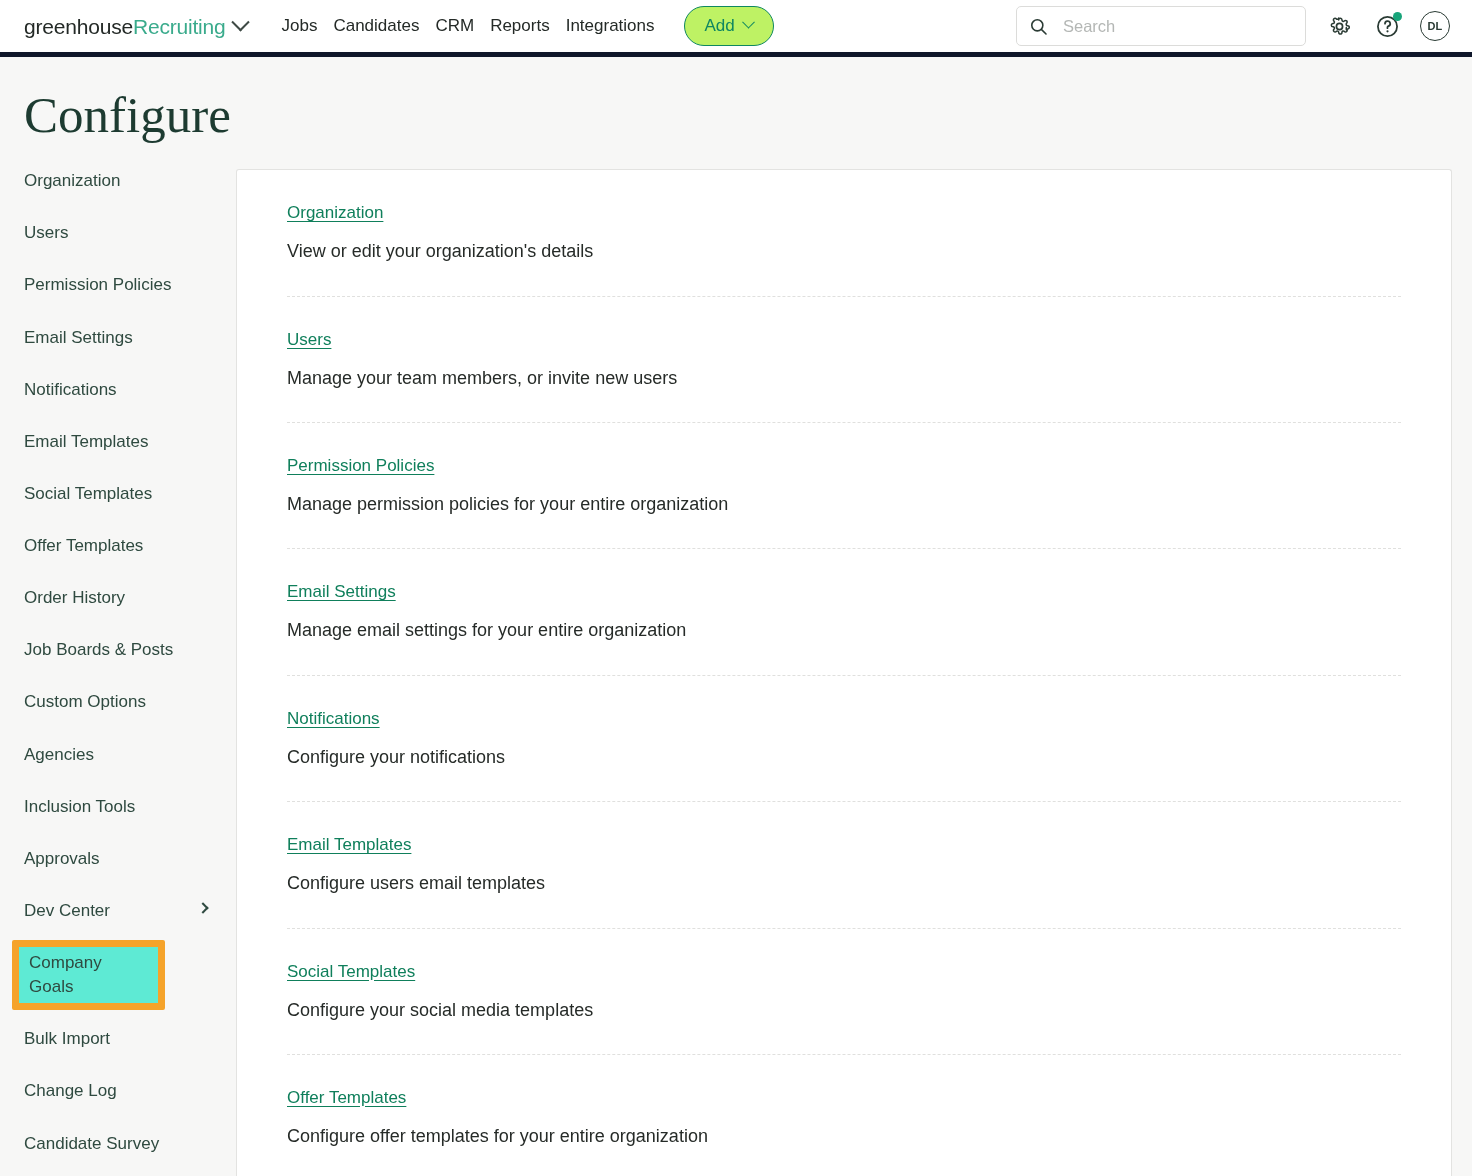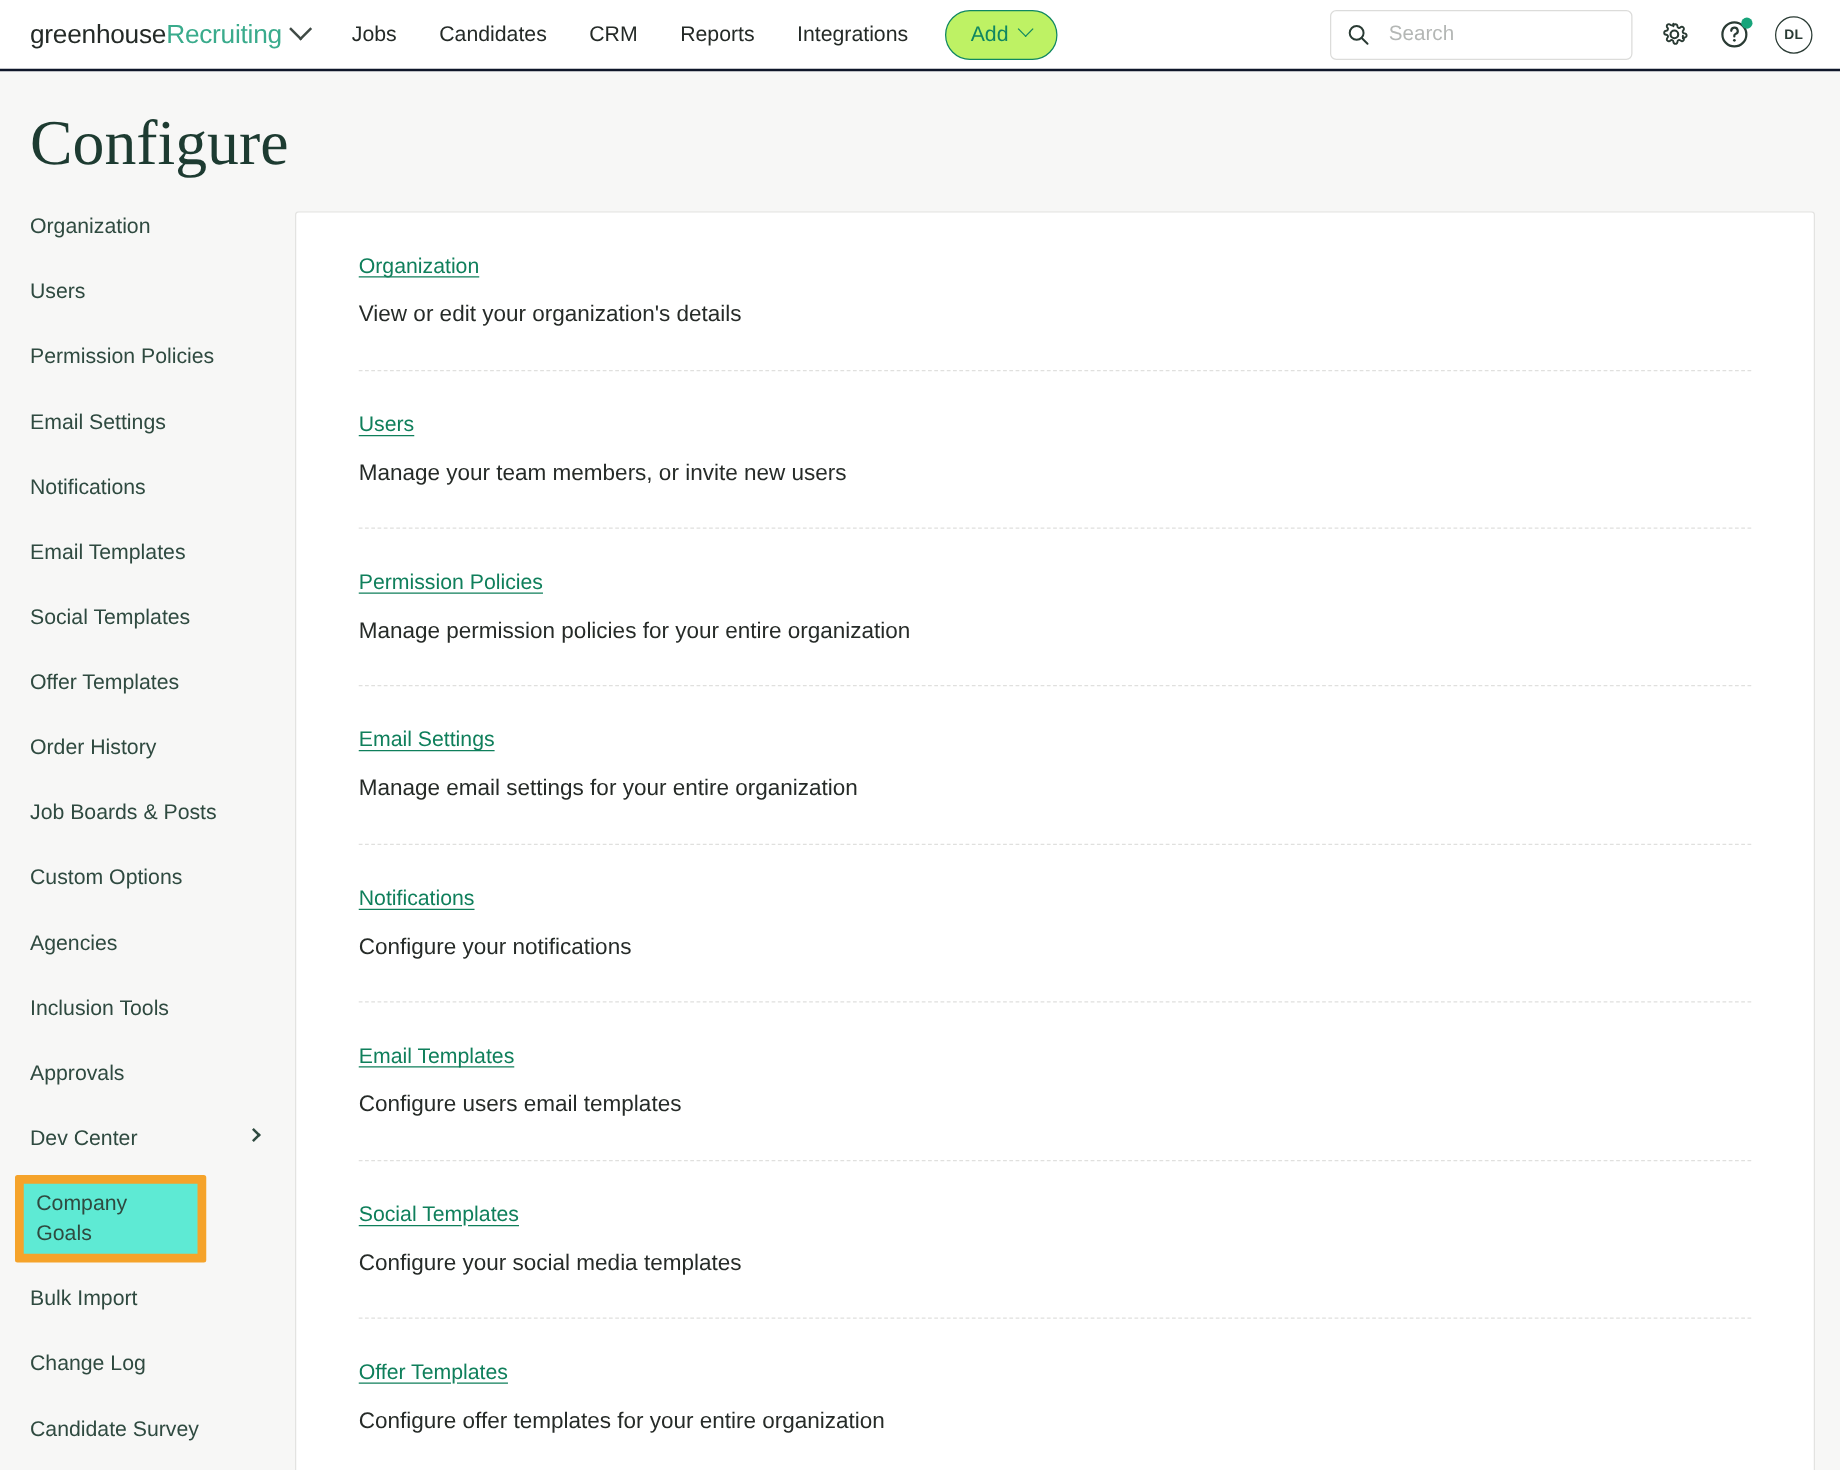--- a/index.html
+++ b/index.html
@@ -16,21 +16,21 @@
     font-family: "Liberation Sans", sans-serif;
     color: #273c35;
     -webkit-font-smoothing: antialiased;
   }
 
   
   .topbar {
     position: relative;
     height: 57px;
     background: #ffffff;
-    border-bottom: 2px solid #0f172a;
+    border-bottom: 5px solid #0f172a;
     display: flex;
     align-items: center;
     padding: 0 22px 0 24px;
   }
   .brand {
     display: flex;
     align-items: center;
     gap: 9px;
     margin-right: 34px;
     cursor: pointer;
@@ -51,21 +51,21 @@
     border-bottom: 2px solid #3f4a45;
     transform: rotate(45deg) translate(-3px, -3px);
   }
   .chev.sm {
     width: 9px; height: 9px;
     border-width: 1.8px;
   }
   .nav-links {
     display: flex;
     align-items: center;
-    gap: 34px;
+    gap: 16px;
   }
   .nav-link {
     font-size: 17px;
     color: #242a27;
     text-decoration: none;
     white-space: nowrap;
     cursor: pointer;
   }
   .add-btn {
     margin-left: 29px;
@@ -88,21 +88,21 @@
   }
 
   .topbar-right {
     margin-left: auto;
     display: flex;
     align-items: center;
     gap: 18px;
   }
   .search-wrap {
     position: relative;
-    width: 242px;
+    width: 290px;
     height: 40px;
     border: 1px solid #dcdcda;
     border-radius: 5px;
     display: flex;
     align-items: center;
     padding: 0 12px;
     background: #fff;
   }
   .search-wrap svg { flex: 0 0 auto; }
   .search-input {

